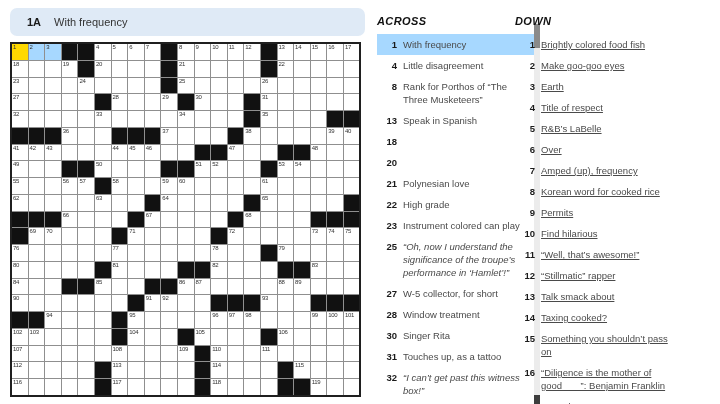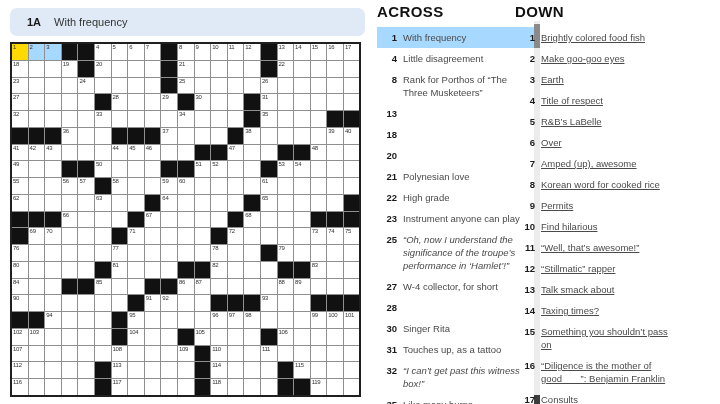--- a/index.html
+++ b/index.html
@@ -25,21 +25,21 @@
   .cell.sel{background:#ffd900;}
   .cell.hl{background:#a7d8ff;}
   .cell .num{
     position:absolute;top:0px;left:1px;font-size:6px;line-height:7px;color:#333;
     letter-spacing:-0.3px;
   }
   
   .clue-col{position:absolute;top:3px;}
   .clue-col.across{left:377px;width:158px;}
   .clue-col.down{left:515px;width:166px;}
-  .col-title{font-weight:bold;font-size:15px;letter-spacing:.4px;color:#111;margin:0 0 7px 0;}
+  .col-title{font-weight:bold;font-size:11px;letter-spacing:.4px;color:#111;margin:12px 0 7px 0;font-style:italic;}
   .clue-list{display:flex;flex-direction:column;}
   .clue-item{display:flex;padding:4px 0;border-left:4px solid transparent;}
   .clue-item .cl-num{
     width:16px;min-width:16px;text-align:right;font-weight:bold;
     font-size:9.5px;line-height:13px;color:#1a1a1a;
   }
   .clue-item .cl-text{margin-left:6px;font-size:9.5px;line-height:13px;color:#4a4a4a;width:122px;}
   .clue-col.down .cl-text{width:128px;text-decoration:underline;}
   .clue-item.selected{background:#a7d8ff;}
   .clue-item.crossed{border-left-color:#a7d8ff;}
@@ -751,49 +751,51 @@
       <div class="clue-item">
         <span class="cl-num">4</span>
         <span class="cl-text">Little disagreement</span>
       </div>
       <div class="clue-item">
         <span class="cl-num">8</span>
         <span class="cl-text">Rank for Porthos of “The Three Musketeers”</span>
       </div>
       <div class="clue-item">
         <span class="cl-num">13</span>
+        <span class="cl-text">Speak in Spanish</span>
       </div>
       <div class="clue-item">
         <span class="cl-num">18</span>
       </div>
       <div class="clue-item">
         <span class="cl-num">20</span>
       </div>
       <div class="clue-item">
         <span class="cl-num">21</span>
         <span class="cl-text">Polynesian love</span>
       </div>
       <div class="clue-item">
         <span class="cl-num">22</span>
         <span class="cl-text">High grade</span>
       </div>
       <div class="clue-item">
         <span class="cl-num">23</span>
-        <span class="cl-text">Instrument anyone can play</span>
+        <span class="cl-text">Instrument colored can play</span>
       </div>
       <div class="clue-item italic">
         <span class="cl-num">25</span>
         <span class="cl-text">“Oh, now I understand the significance of the troupe’s performance in ‘Hamlet’!”</span>
       </div>
       <div class="clue-item">
         <span class="cl-num">27</span>
-        <span class="cl-text">W-4 collector, for short</span>
+        <span class="cl-text">W-5 collector, for short</span>
       </div>
       <div class="clue-item">
         <span class="cl-num">28</span>
+        <span class="cl-text">Window treatment</span>
       </div>
       <div class="clue-item">
         <span class="cl-num">30</span>
         <span class="cl-text">Singer Rita</span>
       </div>
       <div class="clue-item">
         <span class="cl-num">31</span>
         <span class="cl-text">Touches up, as a tattoo</span>
       </div>
       <div class="clue-item italic">
@@ -834,21 +836,21 @@
       <div class="clue-item">
         <span class="cl-num">5</span>
         <span class="cl-text">R&amp;B’s LaBelle</span>
       </div>
       <div class="clue-item">
         <span class="cl-num">6</span>
         <span class="cl-text">Over</span>
       </div>
       <div class="clue-item">
         <span class="cl-num">7</span>
-        <span class="cl-text">Amped (up), awesome</span>
+        <span class="cl-text">Amped (up), frequency</span>
       </div>
       <div class="clue-item">
         <span class="cl-num">8</span>
         <span class="cl-text">Korean word for cooked rice</span>
       </div>
       <div class="clue-item">
         <span class="cl-num">9</span>
         <span class="cl-text">Permits</span>
       </div>
       <div class="clue-item">
@@ -862,21 +864,21 @@
       <div class="clue-item">
         <span class="cl-num">12</span>
         <span class="cl-text">“Stillmatic” rapper</span>
       </div>
       <div class="clue-item">
         <span class="cl-num">13</span>
         <span class="cl-text">Talk smack about</span>
       </div>
       <div class="clue-item">
         <span class="cl-num">14</span>
-        <span class="cl-text">Taxing times?</span>
+        <span class="cl-text">Taxing cooked?</span>
       </div>
       <div class="clue-item">
         <span class="cl-num">15</span>
         <span class="cl-text">Something you shouldn’t pass on</span>
       </div>
       <div class="clue-item">
         <span class="cl-num">16</span>
         <span class="cl-text">“Diligence is the mother of good ___”: Benjamin Franklin</span>
       </div>
       <div class="clue-item">

